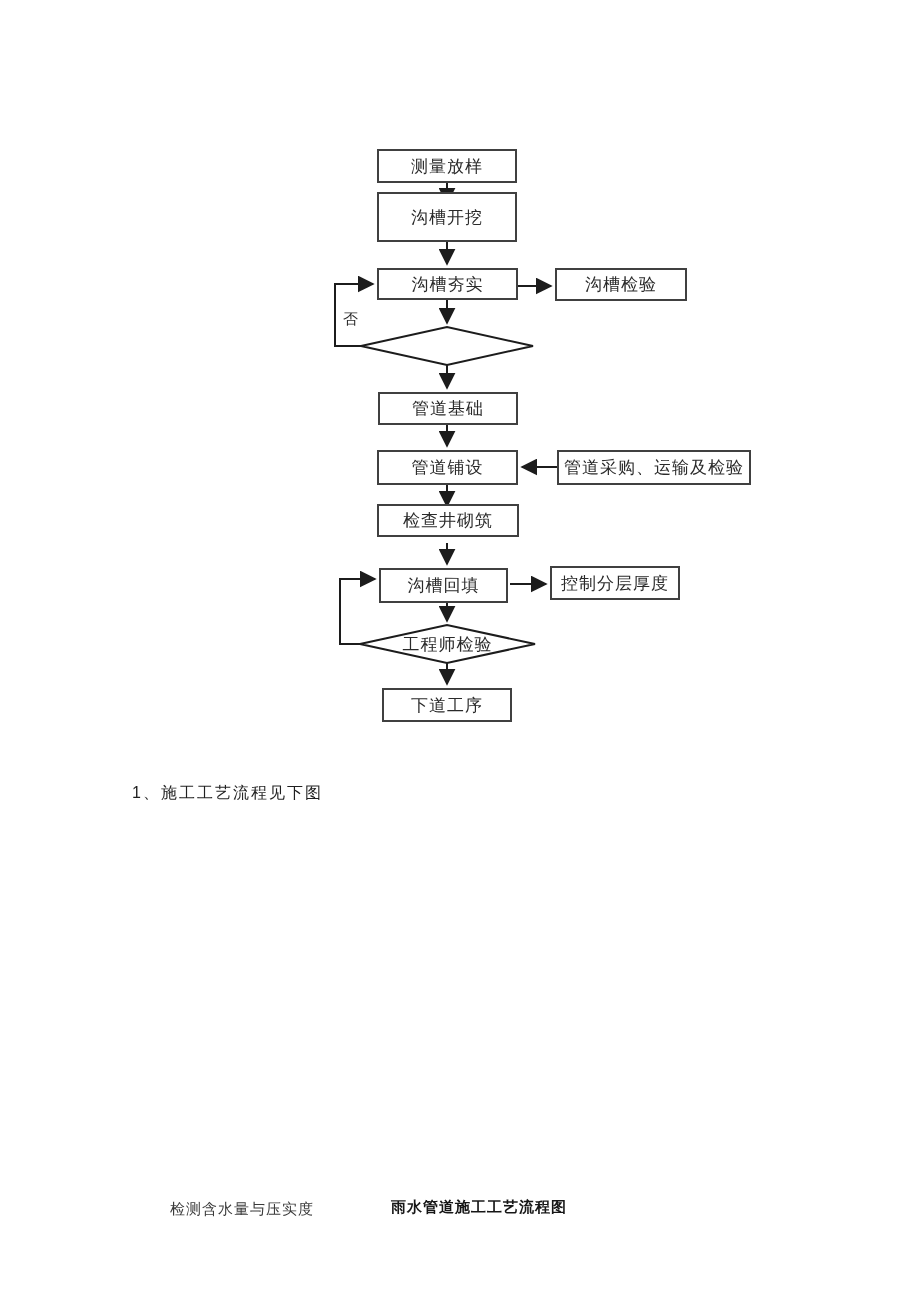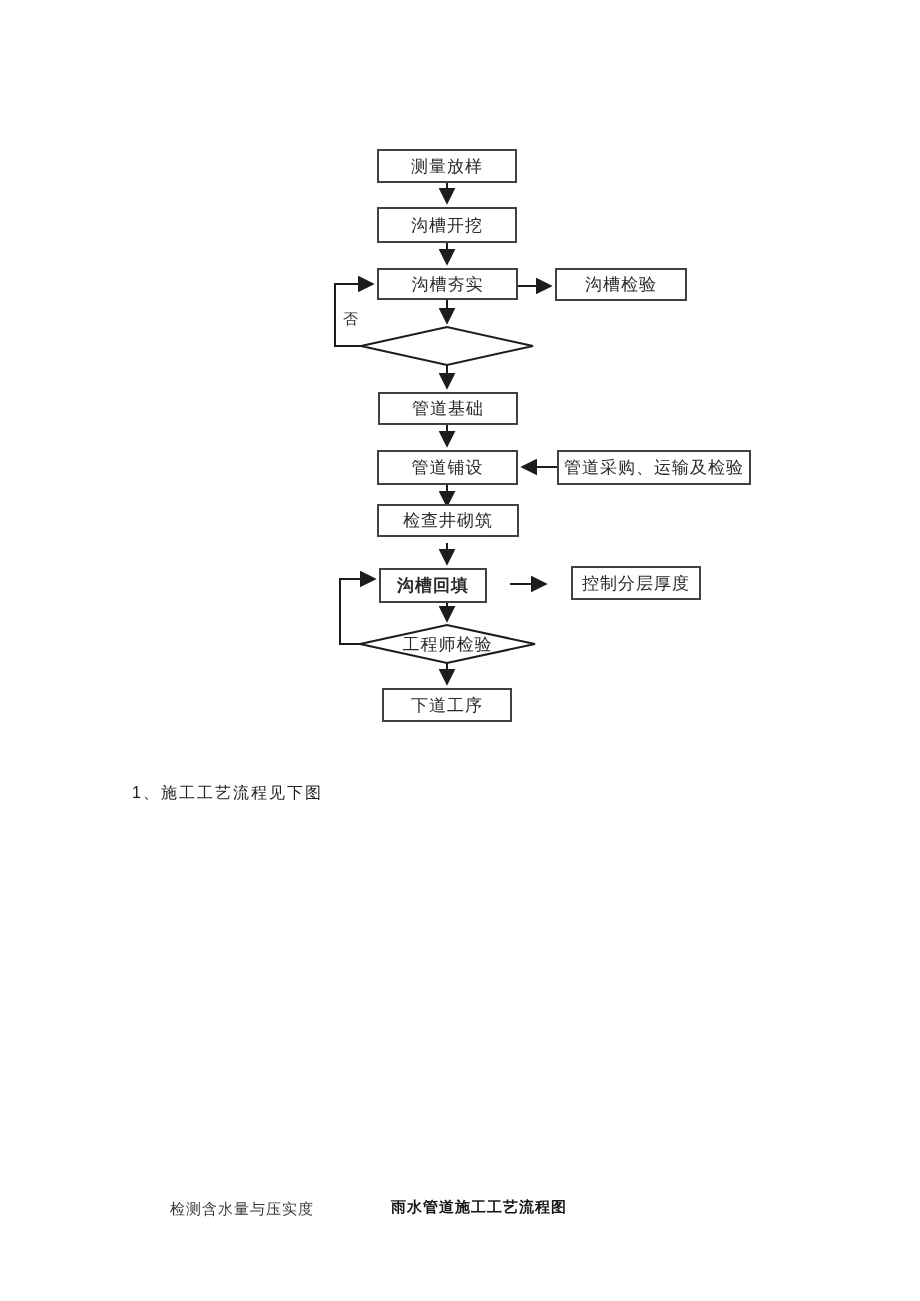--- a/index.html
+++ b/index.html
@@ -105,40 +105,40 @@
         <line x1="510" y1="584" x2="546" y2="584" marker-end="url(#arr)"></line>
         <line x1="447" y1="603" x2="447" y2="621" marker-end="url(#arr)"></line>
         <line x1="447" y1="663" x2="447" y2="684" marker-end="url(#arr)"></line>
         <polyline points="361,346 335,346 335,284 373,284" marker-end="url(#arr)"></polyline>
         <polyline points="360,644 340,644 340,579 375,579" marker-end="url(#arr)"></polyline>
       </g>
     </svg>
 
     <div class="node" style="left:377px; top:149px; width:140px; height:34px;">测量放样</div>
 
-    <div class="node" style="left:377px; top:207px; width:140px; height:36px;">沟槽开挖</div>
+    <div class="node" style="left:377px; top:192px; width:140px; height:50px;">沟槽开挖</div>
 
     <div class="node" style="left:377px; top:268px; width:141px; height:32px;text-align:right;">沟槽夯实</div>
 
     <div class="node" style="left:555px; top:268px; width:132px; height:33px;">沟槽检验</div>
 
 
     <div class="edge-label" style="left:343px; top:310px;">否</div>
 
     <div class="node" style="left:378px; top:392px; width:140px; height:33px;">管道基础</div>
 
     <div class="node" style="left:557px; top:450px; width:194px; height:35px;">管道采购、运输及检验</div>
 
     <div class="node" style="left:377px; top:450px; width:141px; height:35px;">管道铺设</div>
 
     <div class="node" style="left:377px; top:492px; width:142px; height:33px;margin-top:12px;">检查井砌筑</div>
 
-    <div class="node" style="left:379px; top:568px; width:108px; height:35px;font-weight:bold;">沟槽回填</div>
+    <div class="node" style="left:379px; top:568px; width:129px; height:35px;">沟槽回填</div>
 
-    <div class="node" style="left:571px; top:566px; width:130px; height:34px;">控制分层厚度</div>
+    <div class="node" style="left:550px; top:566px; width:130px; height:34px;">控制分层厚度</div>
 
     <div class="diamond-label" style="left:360px; top:626px; width:175px; height:36px;">工程师检验</div>
 
     <div class="node" style="left:382px; top:688px; width:130px; height:34px;">下道工序</div>
 
   </div>
 
   <div class="heading">1、施工工艺流程见下图</div>
 
   <div class="footer-note">检测含水量与压实度</div>

